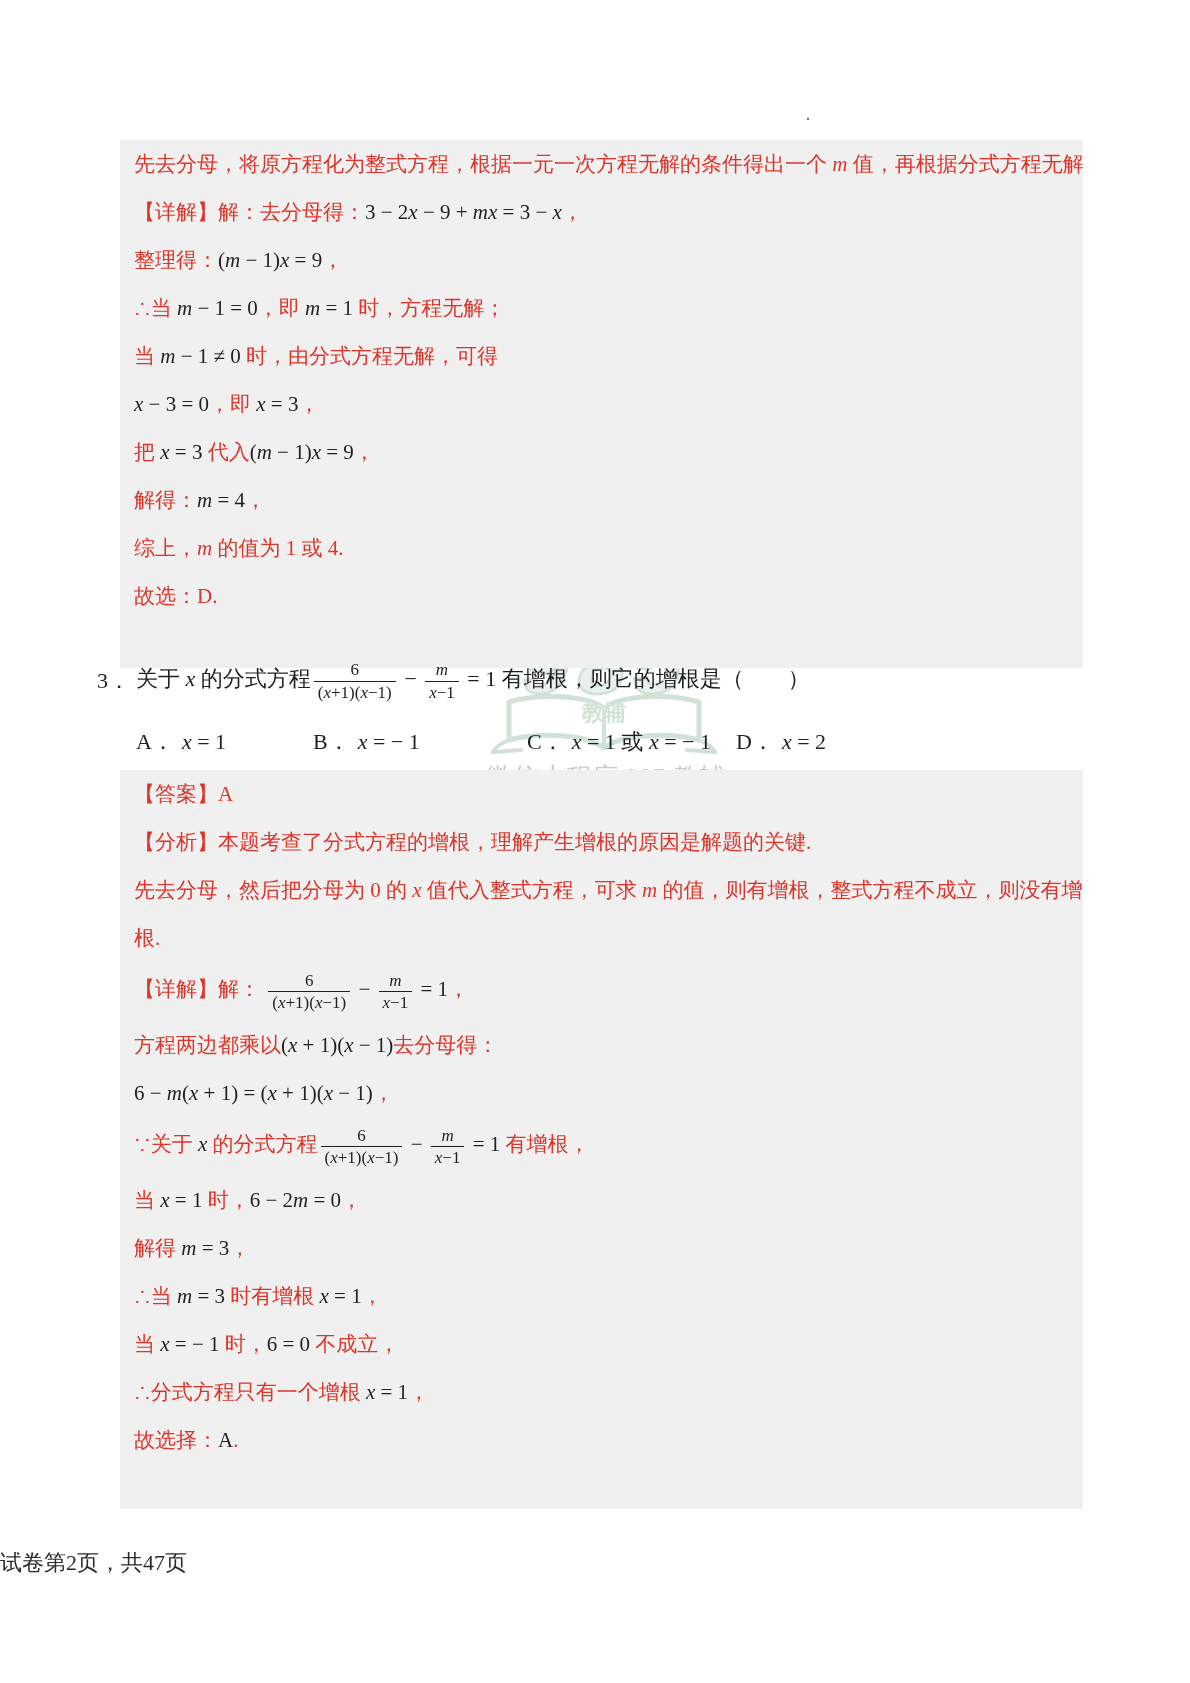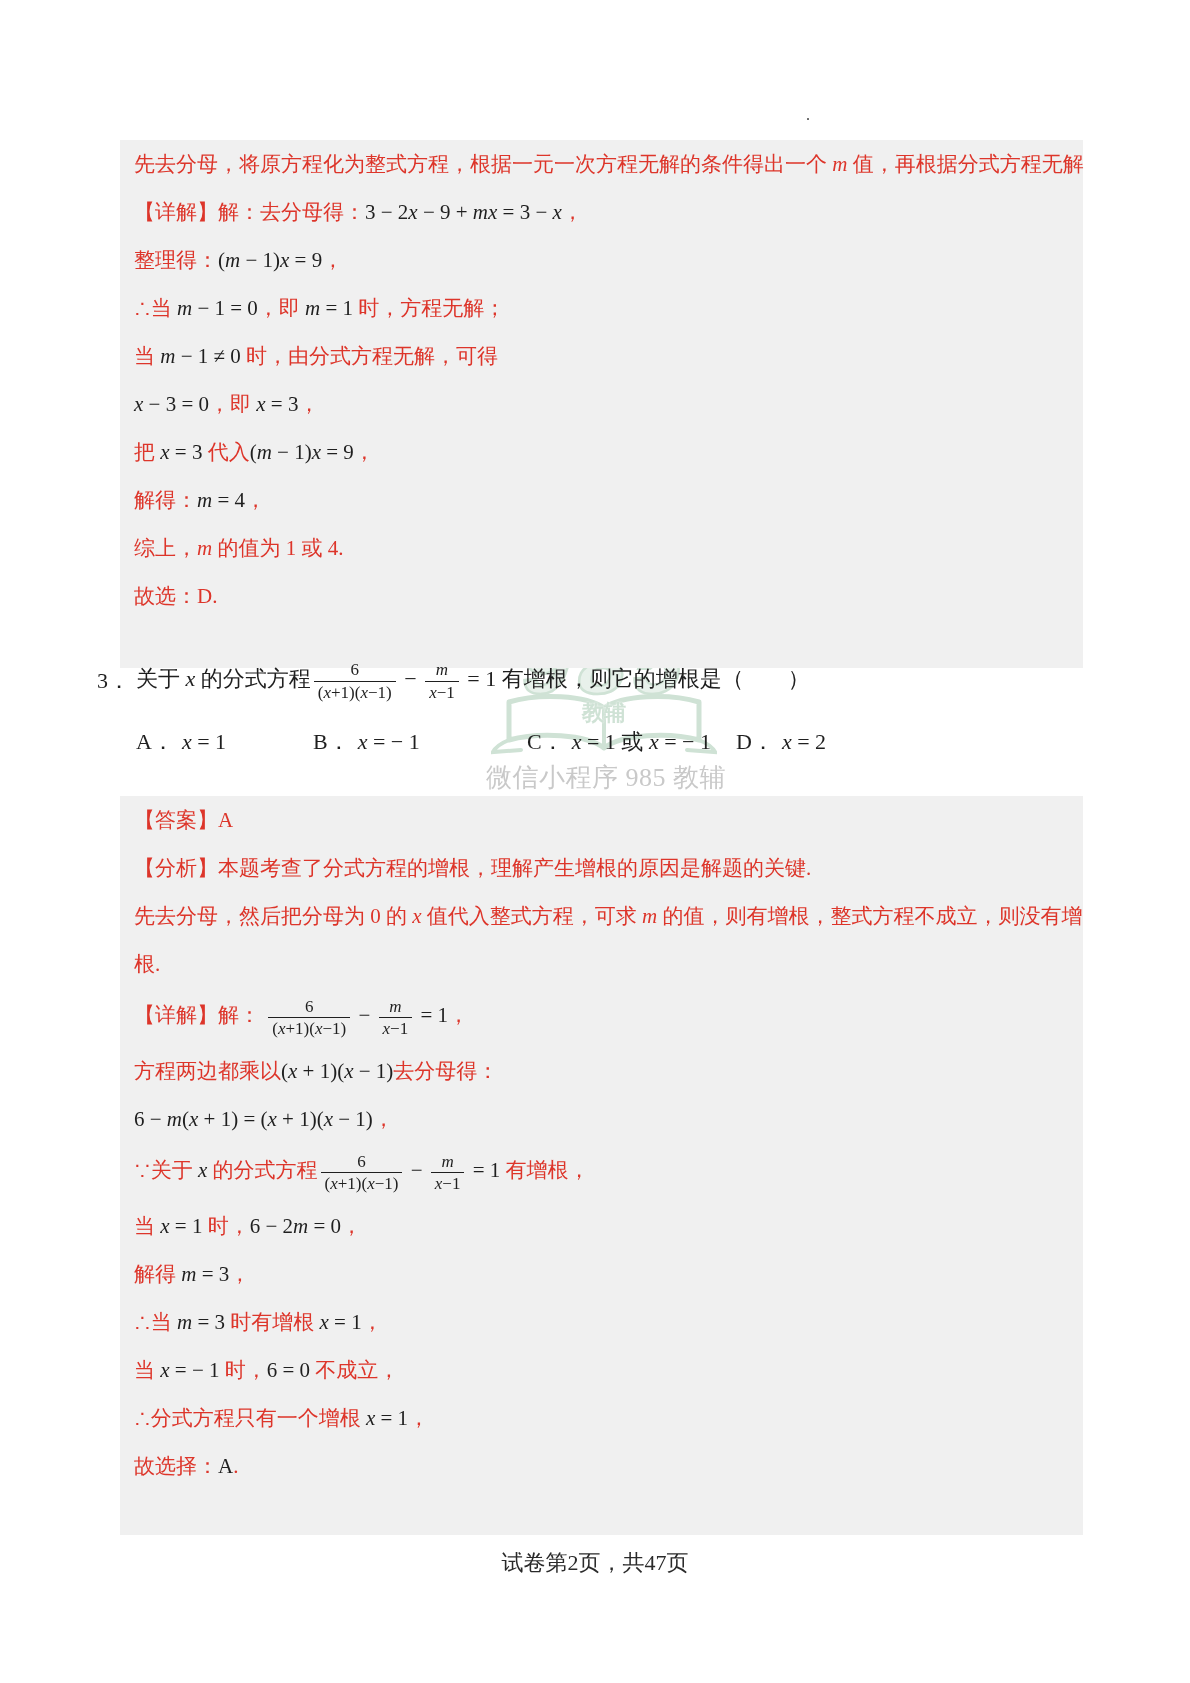--- a/index.html
+++ b/index.html
@@ -13,21 +13,21 @@
   }
   .gray-block{
     position:absolute;
     left:120px;width:963px;
     background:var(--block-bg,#f0f0f0);
     box-sizing:border-box;
     padding:0 14px;
     z-index:2;
   }
   #solution2{top:140px;height:528px;}
-  #solution3{top:796px;height:739px;}
+  #solution3{top:770px;height:739px;}
   .line{
     font-size:21px;line-height:22px;
     padding:13px 0;
     white-space:nowrap;
   }
   .line.has-frac{padding:9px 0;}
   .red{color:var(--red,#dd352a);}
   .ink{color:var(--ink,#1f1f1f);}
   .frac{
     display:inline-flex;flex-direction:column;align-items:center;
@@ -55,21 +55,21 @@
   }
   .option{position:absolute;font-size:22px;line-height:30px;white-space:nowrap;}
   .opt0{left:136px;}
   .opt1{left:313px;}
   .opt2{left:527px;}
   .opt3{left:736px;text-align:center;}
   .option .opt-label{margin-right:8px;}
   
   #footer{
     position:absolute;left:0;top:1548px;width:1190px;
-    text-align:center;font-size:22px;color:#2a2a2a;z-index:2;
+    text-align:left;font-size:22px;color:#2a2a2a;z-index:2;
   }
   
   #stray-mark{
     position:absolute;left:806px;top:106px;
     font-size:16px;color:#444;z-index:2;
   }
   
   #watermark{
     position:absolute;left:486px;top:634px;width:236px;
     text-align:center;z-index:1;user-select:none;

